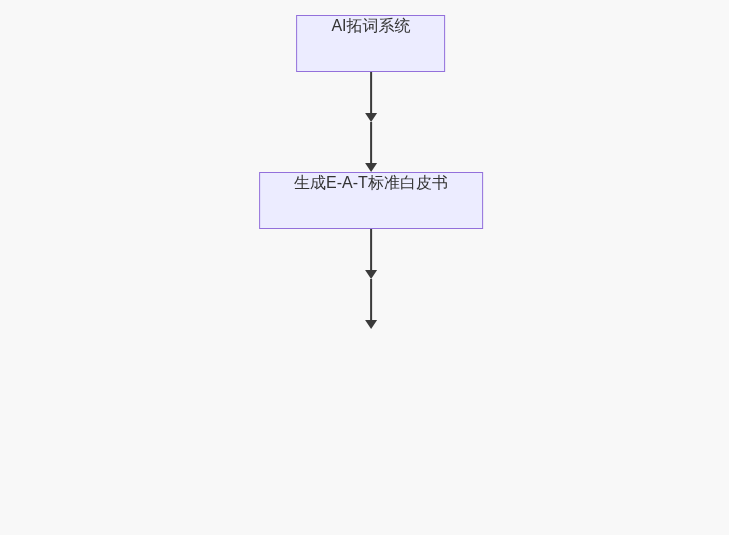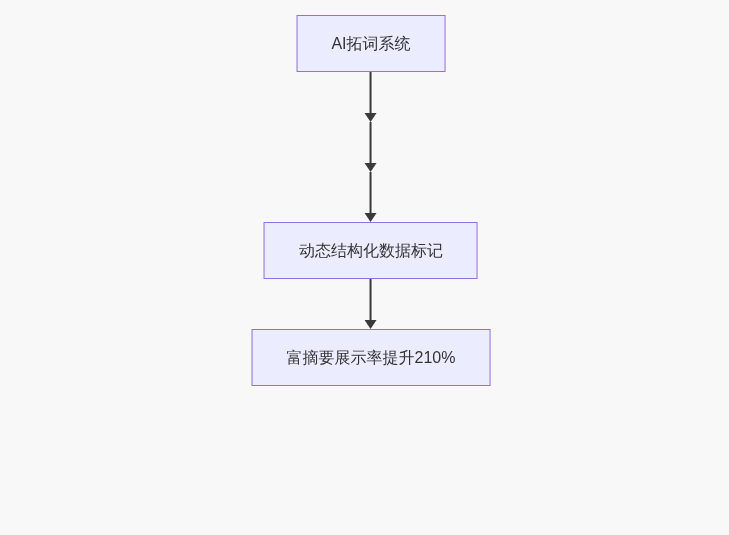--- a/index.html
+++ b/index.html
@@ -28,21 +28,21 @@
     left: 371px;
     transform: translateX(-50%);
     display: flex;
     flex-direction: column;
     align-items: center;
   }
   .node {
     height: 57px;
     padding: 0 34px;
     display: flex;
-    align-items: center;
+    align-items: flex-start;
     justify-content: center;
     background: var(--node-fill);
     border: 1px solid var(--node-border);
     color: var(--node-text);
     font-size: 16px;
     white-space: nowrap;
     flex-shrink: 0;
   }
   .node-label {
     display: inline-block;
@@ -83,33 +83,30 @@
       <div class="arrow-stem"></div>
       <div class="arrow-head"></div>
     </div>
 
 
     <div class="arrow">
       <div class="arrow-stem"></div>
       <div class="arrow-head"></div>
     </div>
 
-
-    <div class="arrow">
-      <div class="arrow-stem"></div>
-      <div class="arrow-head"></div>
-    </div>
-
     <div class="node">
-      <span class="node-label">动态结构化数据标记</span>
+      <span class="node-label">生成E-A-T标准白皮书</span>
     </div>
 
     <div class="arrow">
       <div class="arrow-stem"></div>
       <div class="arrow-head"></div>
     </div>
 
-    <div class="node">
-      <span class="node-label">富摘要展示率提升210%</span>
+
+    <div class="arrow">
+      <div class="arrow-stem"></div>
+      <div class="arrow-head"></div>
     </div>
+
 
   </div>
 </div>
 
 </body></html>

